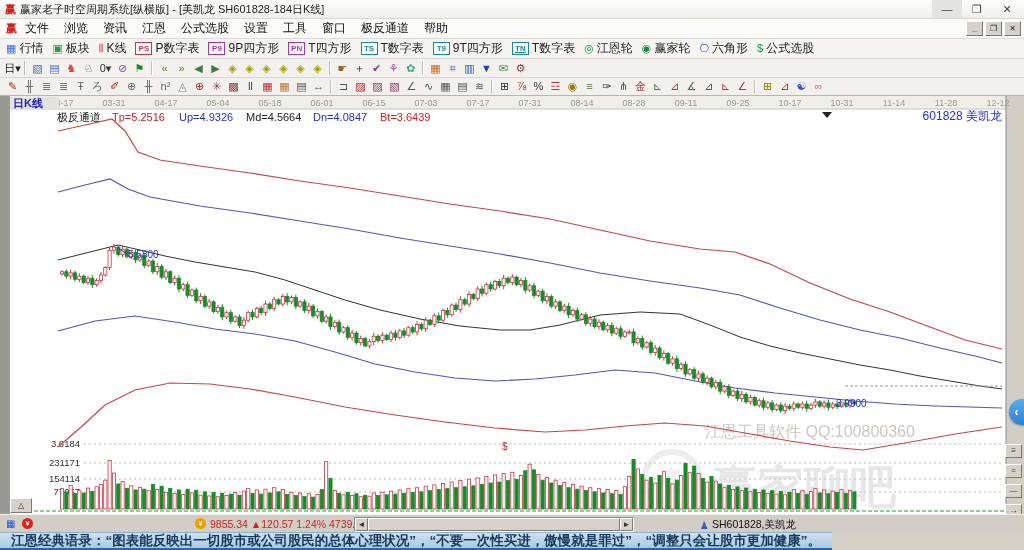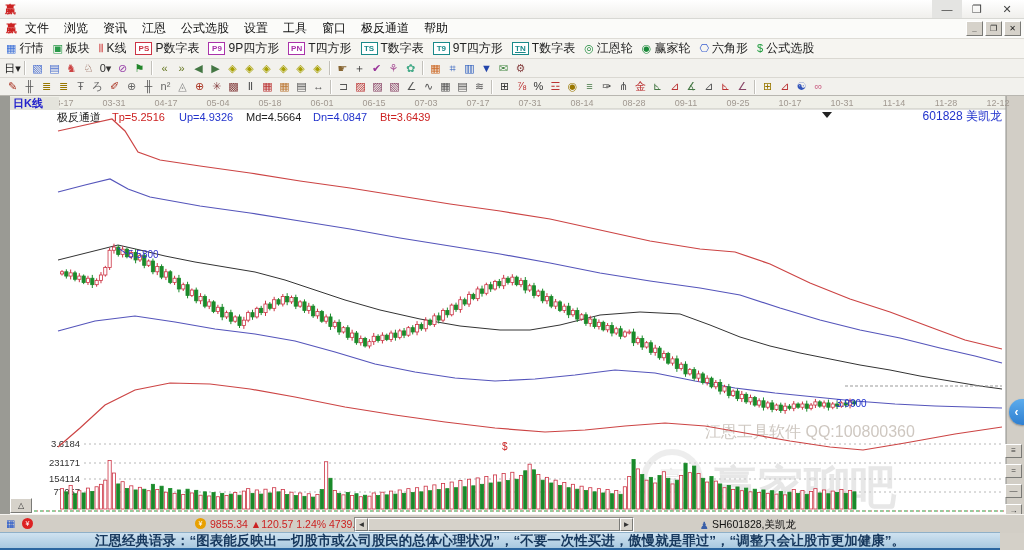--- a/index.html
+++ b/index.html
@@ -57,30 +57,31 @@
         align-items:center;justify-content:center;top:3px;}
   .idxtext{top:3px;color:#cc2222;white-space:nowrap;}
   #hscroll{left:354px;top:2px;width:278px;height:13px;background:#eceae2;border:1px solid;
            border-color:#8a8a86 #fff #fff #8a8a86;display:flex;}
   .scrbtn{width:13px;height:100%;background:#d6d2ca;border:1px solid;border-color:#fff #7a7a76 #7a7a76 #fff;
           font-size:8px;color:#333;display:flex;align-items:center;justify-content:center;box-sizing:border-box;}
   #scrthumb{flex:1;background:#d6d2ca;border:1px solid;border-color:#fff #7a7a76 #7a7a76 #fff;box-sizing:border-box;}
   #stock-field{top:3px;left:700px;color:#111;display:flex;align-items:center;white-space:nowrap;}
   #stock-field .sicon{color:#3a5fa8;font-size:10px;margin-right:3px;}
   
-  #marquee{left:0;top:532px;width:1000px;height:18px;background:linear-gradient(#cfe2f0,#a9c9e0);
+  #marquee{left:0;top:532px;width:832px;height:18px;background:linear-gradient(#cfe2f0,#a9c9e0);
            border-top:1px solid #8fb0c8;border-bottom:2px solid #2b66a0;box-sizing:border-box;
            display:flex;align-items:center;justify-content:center;color:#16375c;font-weight:bold;
            font-size:13.5px;white-space:nowrap;overflow:hidden;}
 </style>
 </head>
 <body>
 
 <div id="titlebar" class="abs">
   <span class="logo">赢</span>
+  <span>赢家老子时空周期系统[纵横版] - [美凯龙  SH601828-184日K线]</span>
 </div>
 <div class="winbtns">
   <span class="winbtn min">—</span>
   <span class="winbtn">❐</span>
   <span class="winbtn">✕</span>
 </div>
 
 <div id="menubar" class="abs">
   <span class="logo">赢</span>
   <span id="menu-items"><span class="menu-item">文件</span><span class="menu-item">浏览</span><span class="menu-item">资讯</span><span class="menu-item">江恩</span><span class="menu-item">公式选股</span><span class="menu-item">设置</span><span class="menu-item">工具</span><span class="menu-item">窗口</span><span class="menu-item">极反通道</span><span class="menu-item">帮助</span></span>

